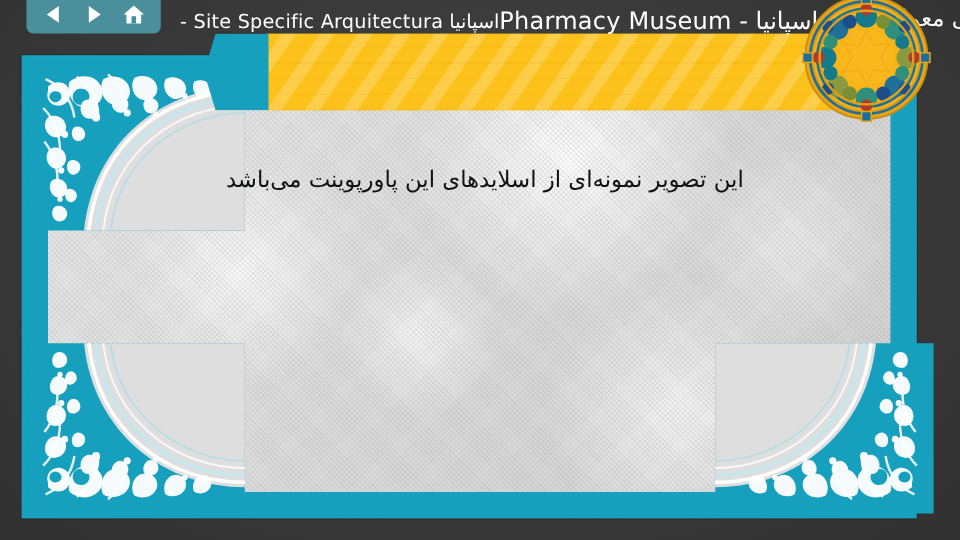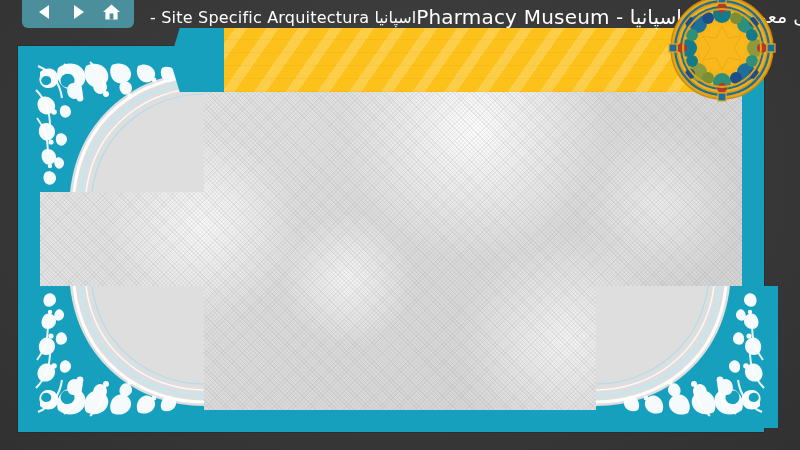--- a/index.html
+++ b/index.html
@@ -322,20 +322,21 @@
         <path d="M20 20 c14 6 22 18 24 32"></path>
         <path d="M46 18 c12 8 18 20 18 34"></path>
         <path d="M72 16 c10 8 15 19 15 32"></path>
         <path d="M18 44 c10 10 14 22 14 36"></path>
         <path d="M19 72 c8 10 11 22 11 34"></path>
       </g>
     </svg>
   </div>
 
   <div class="body-text">
+    <div class="body-line">این تصویر نمونه‌ای از اسلایدهای این پاورپوینت می‌باشد</div>
   </div>
 
   <div class="banner"></div>
   <div class="banner-tab"></div>
 
   <div class="title-block">
     <div class="title-line l1">کامل بررسی طراحی معماری موزه</div>
     <div class="title-line l2">اسپانیا - Pharmacy Museum</div>
     <div class="title-line l3">اسپانیا Site Specific Arquitectura -</div>
   </div>

